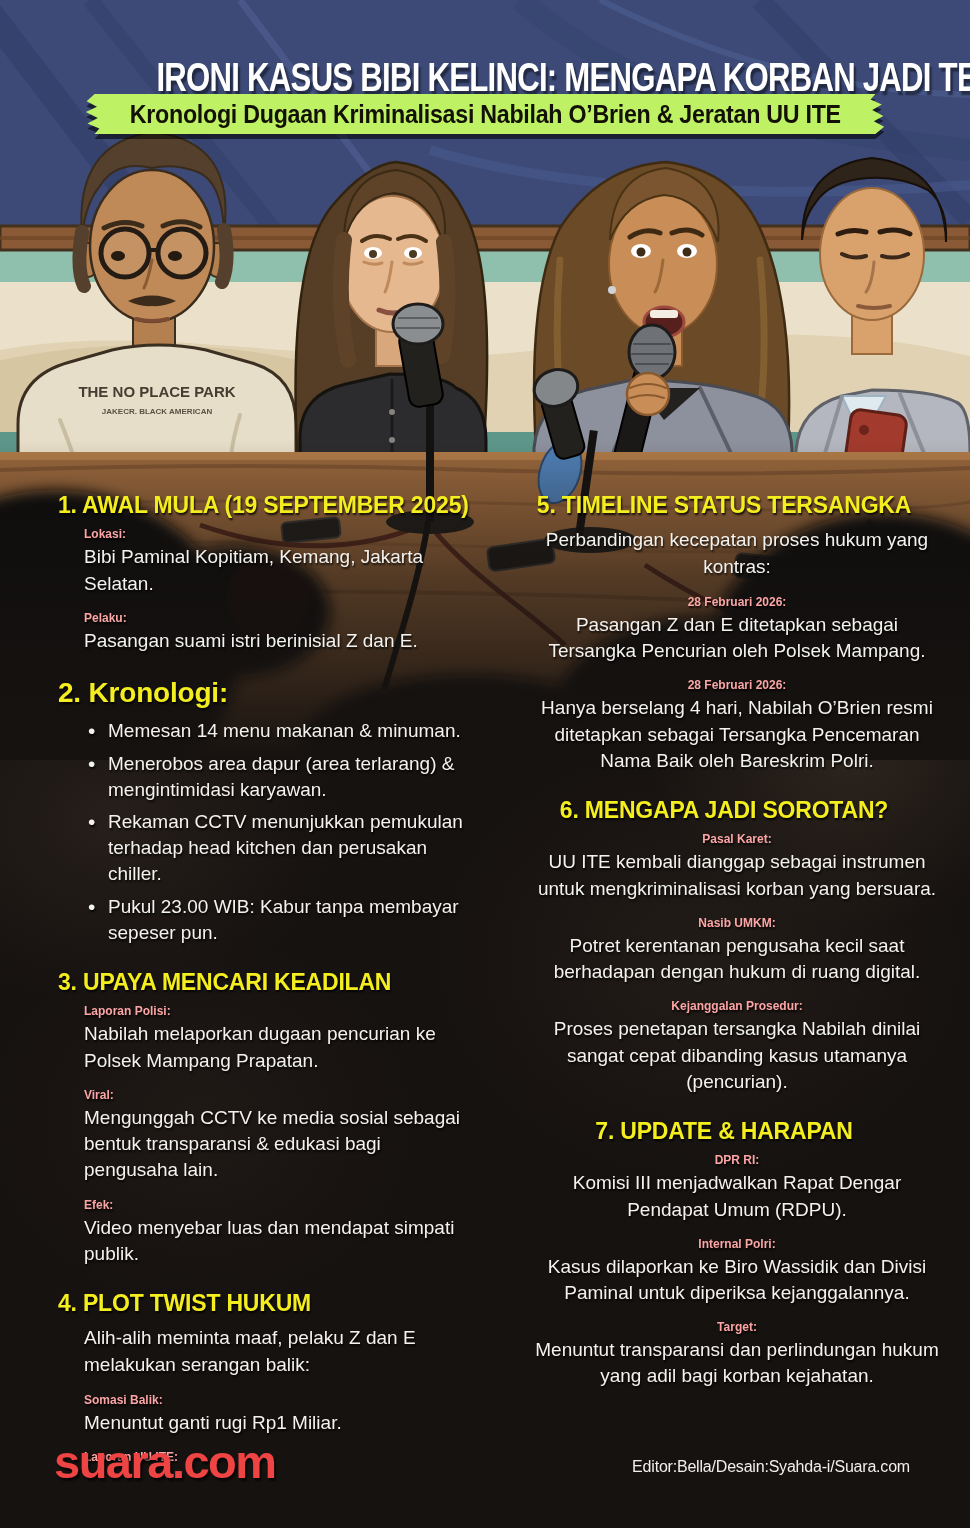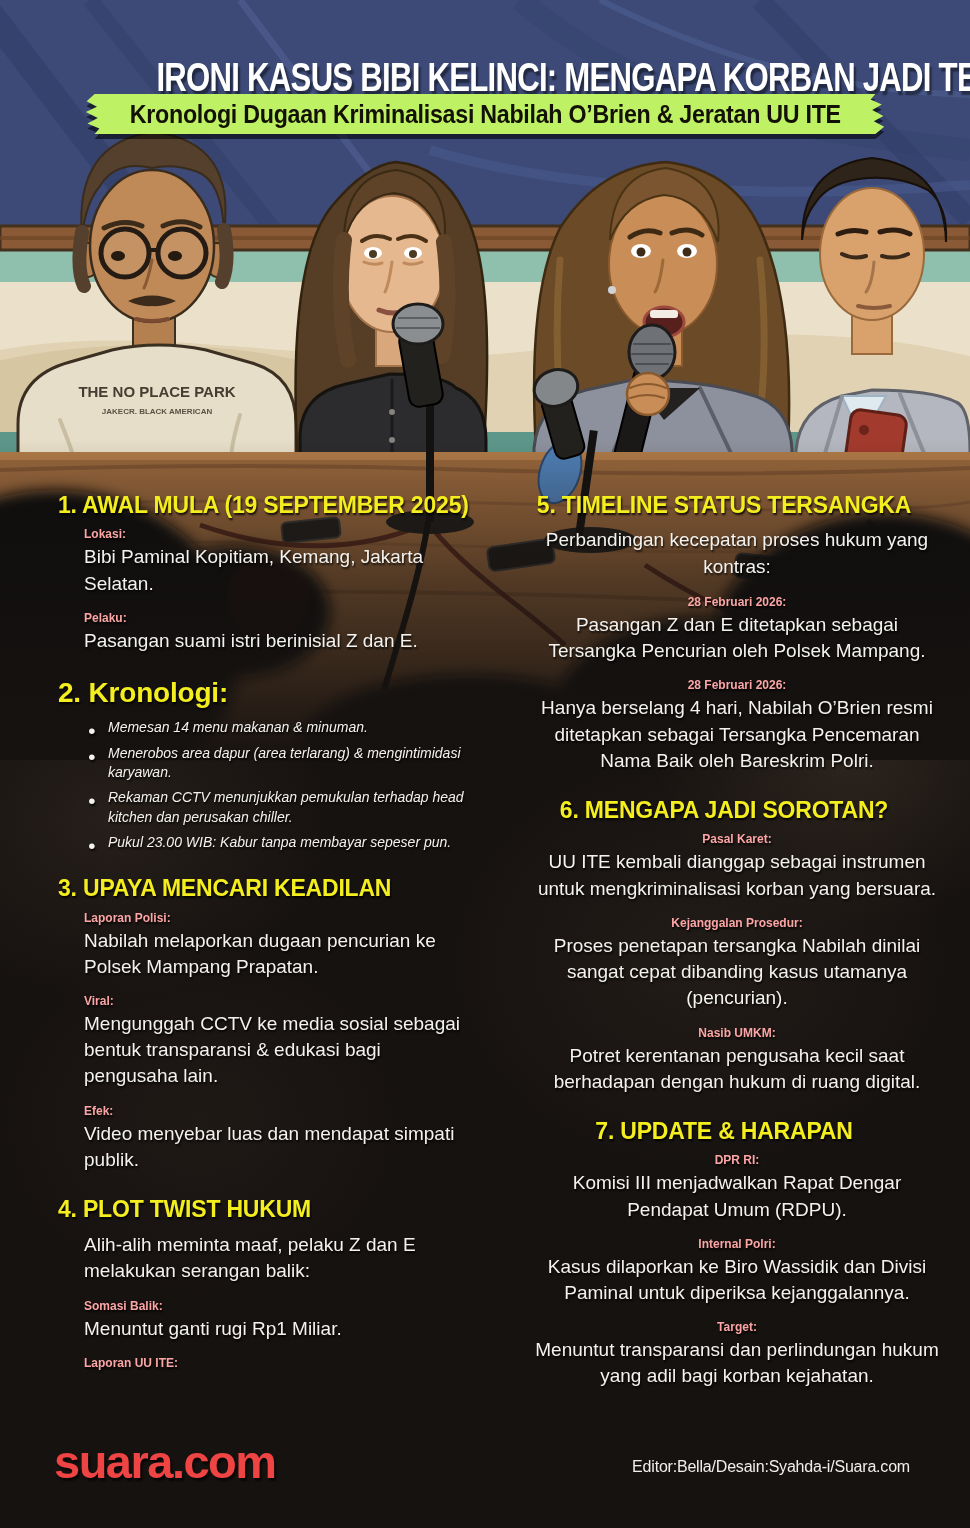--- a/index.html
+++ b/index.html
@@ -57,23 +57,22 @@
     text-shadow:1px 2px 2px rgba(0,0,0,.85);
   }
   .item-text,.intro{
     color:#f4f2ee;font-size:19px;line-height:1.38;margin:0;
     text-shadow:1px 2px 2px rgba(0,0,0,.8);
   }
   .intro{margin-bottom:15px;}
   ul.bullets{list-style:none;margin:0;padding:0 0 0 2px;}
   ul.bullets li{
     position:relative;padding-left:22px;margin-bottom:6px;
-    color:#f4f2ee;font-size:14px;line-height:1.38;
+    color:#f4f2ee;font-size:19px;line-height:1.38;
     text-shadow:1px 2px 2px rgba(0,0,0,.8);
-    font-style:italic;
   }
   ul.bullets li::before{content:"•";position:absolute;left:2px;top:-1px;color:#f4f2ee;font-size:21px;}
   
   .logo{
     position:absolute;left:54px;top:1434px;z-index:6;
     color:#ef4444;font-weight:bold;font-size:47px;letter-spacing:-1.5px;
     text-shadow:2px 3px 2px rgba(0,0,0,.6);
   }
   .credit{
     position:absolute;right:60px;top:1458px;z-index:6;
@@ -327,27 +326,27 @@
       </div>
     </section>
 
     <section class="sec">
       <h2 class="sec-title">6. MENGAPA JADI SOROTAN?</h2>
       <div class="item">
         <div class="item-label">Pasal Karet:</div>
         <p class="item-text">UU ITE kembali dianggap sebagai instrumen untuk mengkriminalisasi korban yang bersuara.</p>
       </div>
       <div class="item">
+        <div class="item-label">Nasib UMKM:</div>
+        <p class="item-text">Potret kerentanan pengusaha kecil saat berhadapan dengan hukum di ruang digital.</p>
+      </div>
+      <div class="item">
         <div class="item-label">Kejanggalan Prosedur:</div>
         <p class="item-text">Proses penetapan tersangka Nabilah dinilai sangat cepat dibanding kasus utamanya (pencurian).</p>
       </div>
-      <div class="item">
-        <div class="item-label">Nasib UMKM:</div>
-        <p class="item-text">Potret kerentanan pengusaha kecil saat berhadapan dengan hukum di ruang digital.</p>
-      </div>
     </section>
 
     <section class="sec">
       <h2 class="sec-title">7. UPDATE &amp; HARAPAN</h2>
       <div class="item">
         <div class="item-label">DPR RI:</div>
         <p class="item-text">Komisi III menjadwalkan Rapat Dengar Pendapat Umum (RDPU).</p>
       </div>
       <div class="item">
         <div class="item-label">Internal Polri:</div>

